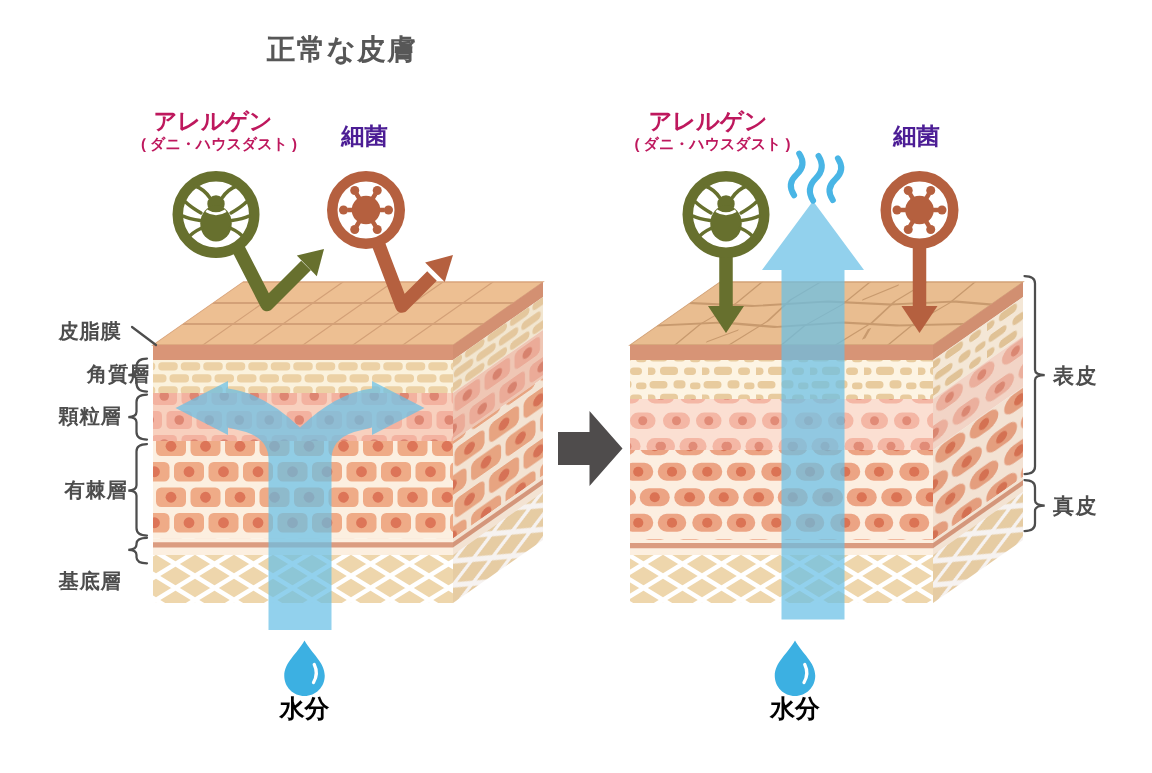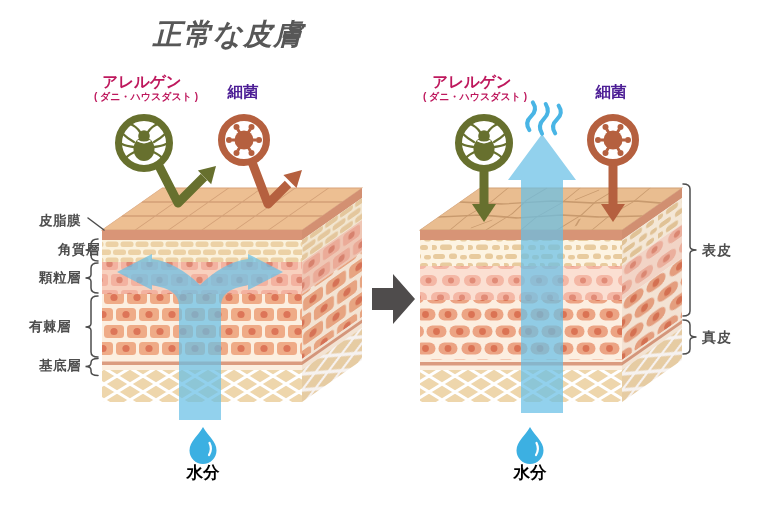--- a/index.html
+++ b/index.html
@@ -1,21 +1,21 @@
 <!DOCTYPE html>
 <html><head>
 <meta charset="utf-8">
 <style>
   html,body{margin:0;padding:0;background:#fff;}
   .stage{position:relative;width:768px;height:515px;background:#ffffff;overflow:hidden;
          font-family:"Liberation Sans","DejaVu Sans",sans-serif;}
   .stage svg{position:absolute;left:0;top:0;}
   .lbl{position:absolute;transform:translate(-50%,-50%);white-space:nowrap;
        font-weight:700;line-height:1;}
-  .title{font-size:29px;color:#575757;letter-spacing:1px;font-style:italic;}
+  .title{font-size:19px;color:#575757;letter-spacing:1px;}
   .olive{color:#be185d;}
   .rust{color:#4c1d95;}
   .blue{color:#000000;font-family:Liberation Mono, monospace;}
   .layerlbl{font-size:13.5px;color:#4d4d4d;letter-spacing:0.5px;}
   .regionlbl{font-size:14px;color:#4d4d4d;letter-spacing:1px;}
   .sub{font-size:10px;}
   .big{font-size:15.5px;}
   .water{font-size:16.5px;}
 </style>
 </head>
@@ -302,19 +302,19 @@
 <div class="lbl blue water" style="left:203px;top:474px;">水分</div>
 
 <div class="lbl olive big" style="left:472px;top:82px;">アレルゲン</div>
 <div class="lbl olive sub" style="left:475px;top:97px;">( ダニ・ハウスダスト )</div>
 <div class="lbl rust big" style="left:611px;top:92px;">細菌</div>
 <div class="lbl blue water" style="left:530px;top:474px;">水分</div>
 
 <div class="lbl layerlbl" style="left:60px;top:221px;">皮脂膜</div>
 <div class="lbl layerlbl" style="left:60px;top:250px;margin-left:19px;">角質層</div>
 <div class="lbl layerlbl" style="left:60px;top:278px;">顆粒層</div>
-<div class="lbl layerlbl" style="left:50px;top:327px;">有棘層</div>
-<div class="lbl layerlbl" style="left:60px;top:366px;">基底層</div>
+<div class="lbl layerlbl" style="left:64px;top:327px;">有棘層</div>
+<div class="lbl layerlbl" style="left:60px;top:388px;">基底層</div>
 
 <div class="lbl regionlbl" style="left:717px;top:250px;">表皮</div>
 <div class="lbl regionlbl" style="left:717px;top:337px;">真皮</div>
 
 </div>
 
 </body></html>

